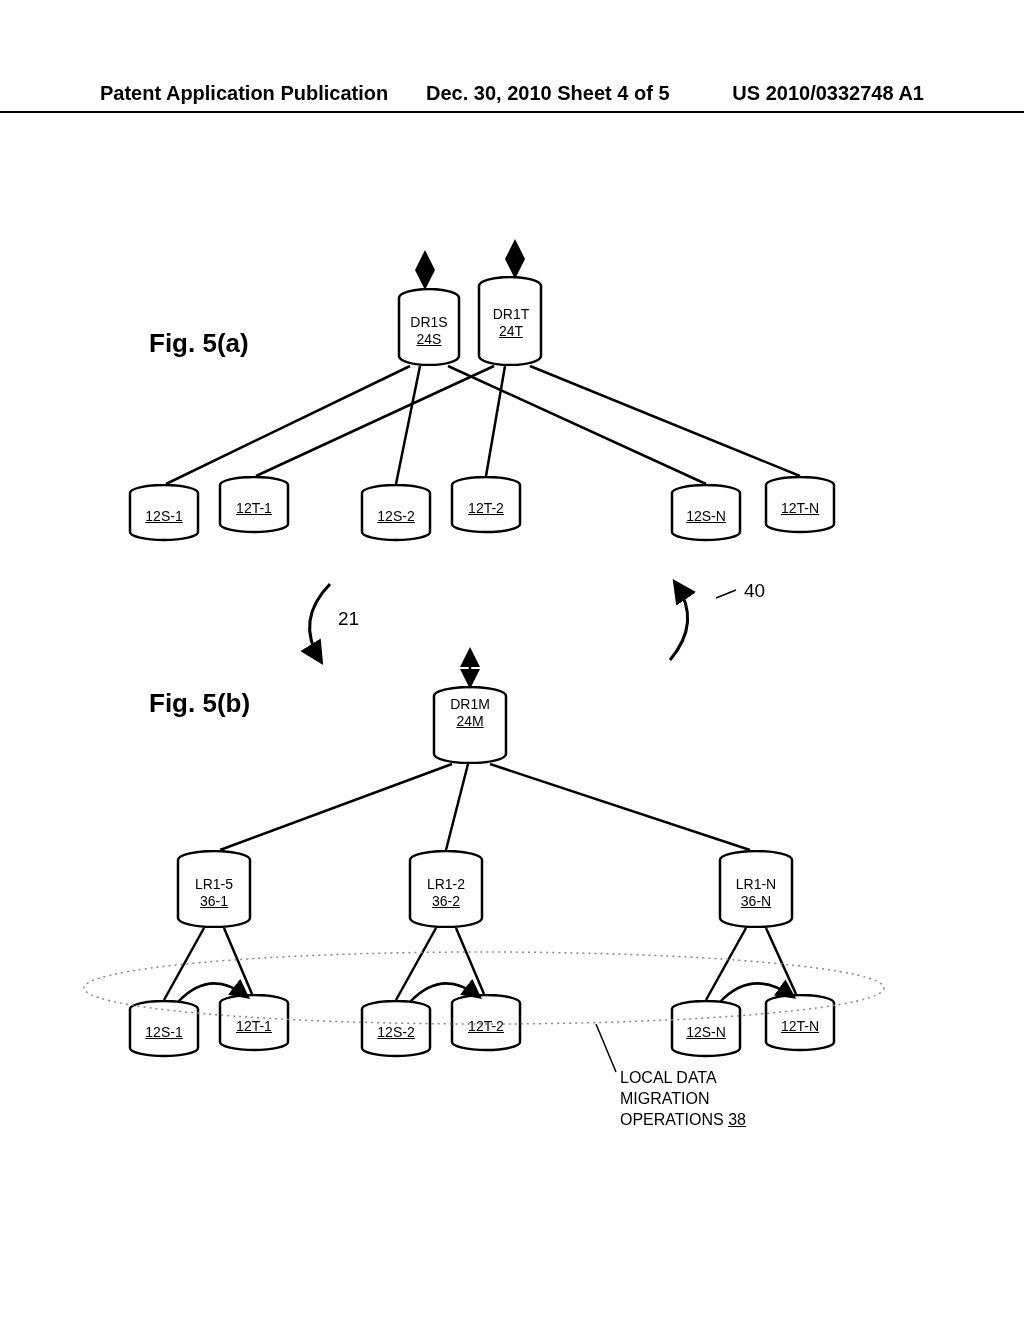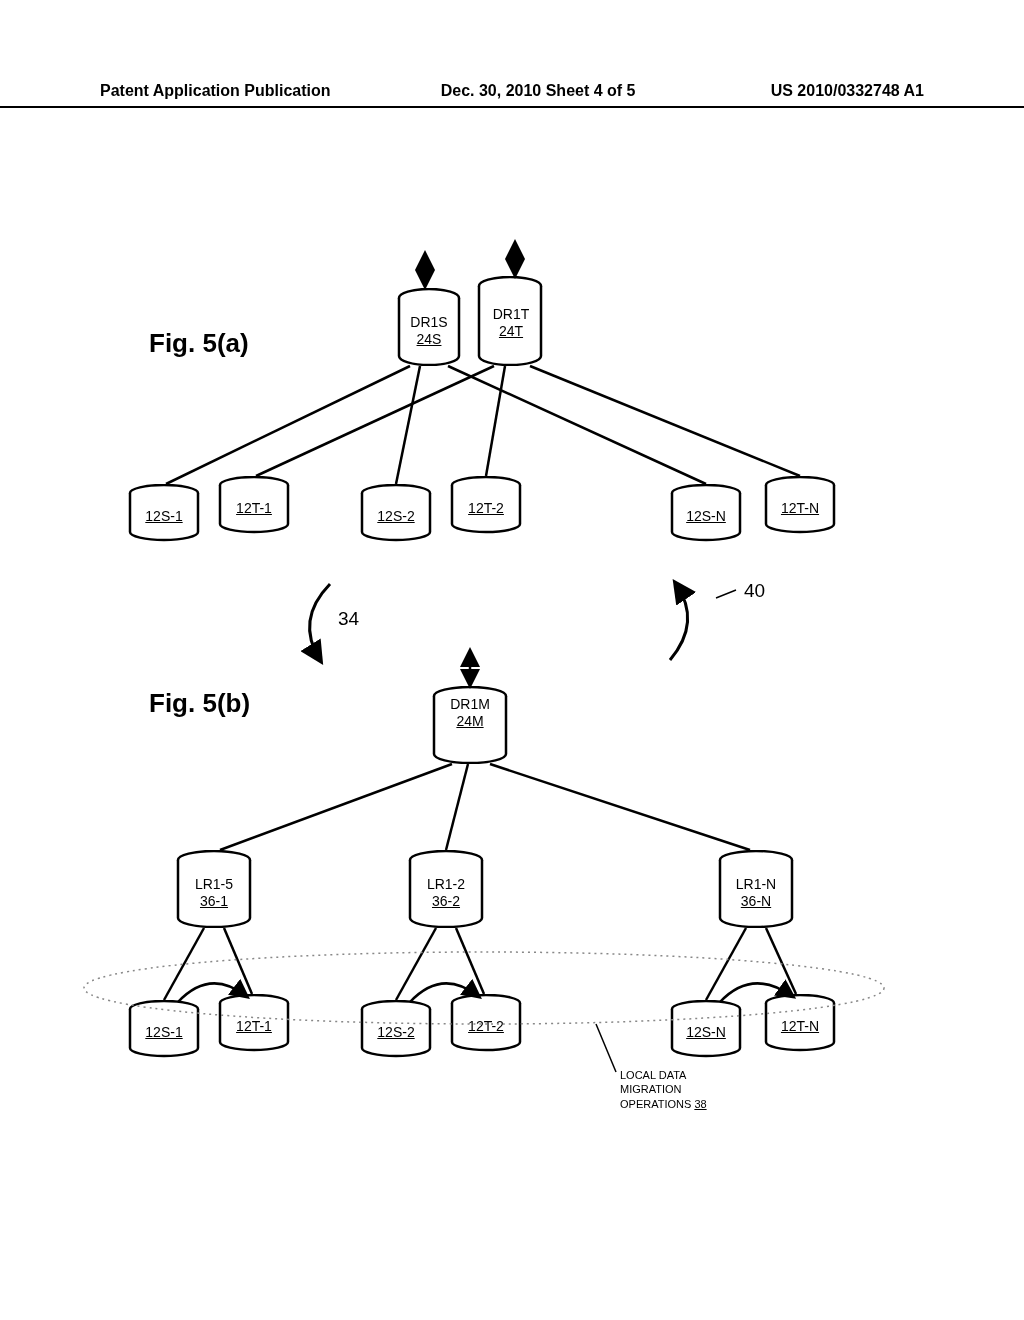--- a/index.html
+++ b/index.html
@@ -12,21 +12,21 @@
   }
   .header {
     position: absolute;
     top: 82px;
     left: 0;
     width: 1024px;
     padding: 0 100px 6px 100px;
     display: flex;
     justify-content: space-between;
     border-bottom: 2px solid #000;
-    font-size: 16px;
+    font-size: 20px;
   }
   .header .left { font-weight: bold; }
   .header .mid { font-weight: bold; }
   .header .right { font-weight: bold; margin-left: 25px; }
   .fig-label {
     position: absolute;
     font-weight: bold;
     font-size: 26px;
     margin-left: 21px;
   }
@@ -41,21 +41,21 @@
     font-size: 14px;
     line-height: 1.2;
   }
   .cyl .ref { text-decoration: underline; }
   .callout {
     position: absolute;
     font-size: 19px;
   }
   .annot {
     position: absolute;
-    font-size: 11px;
+    font-size: 16px;
     line-height: 1.3;
   }
   svg.lines {
     position: absolute;
     left: 0; top: 0;
     pointer-events: none;
   }
 </style>
 </head>
 <body>
@@ -154,21 +154,21 @@
   <line x1="494" y1="366" x2="256" y2="476" stroke="#000" stroke-width="2.5"></line>
   <line x1="505" y1="366" x2="486" y2="476" stroke="#000" stroke-width="2.5"></line>
   <line x1="530" y1="366" x2="800" y2="476" stroke="#000" stroke-width="2.5"></line>
 </svg>
 
 <svg class="lines" width="1024" height="1320">
   <path d="M 330 584 Q 295 620 320 660" fill="none" stroke="#000" stroke-width="3" marker-end="url(#arr)"></path>
   <path d="M 670 660 Q 702 622 676 584" fill="none" stroke="#000" stroke-width="3" marker-end="url(#arr)"></path>
   <line x1="716" y1="598" x2="736" y2="590" stroke="#000" stroke-width="1.5"></line>
 </svg>
-<div class="callout" style="left:338px; top:608px;">34</div>
+<div class="callout" style="left:338px; top:608px;">21</div>
 <div class="callout" style="left:744px; top:580px;">40</div>
 
 <div class="cyl" style="left:432px; top:686px; width:76px; height:78px;">
   <svg width="76" height="78">
     <ellipse cx="38" cy="10" rx="36" ry="9" fill="#fff" stroke="#000" stroke-width="2.5"></ellipse>
     <path d="M2 10 L2 68 A36 9 0 0 0 74 68 L74 10" fill="#fff" stroke="#000" stroke-width="2.5"></path>
   </svg>
   <div class="txt" style="top:10px;">
     <span>DR1M</span><br>
     <span class="ref">24M</span>

